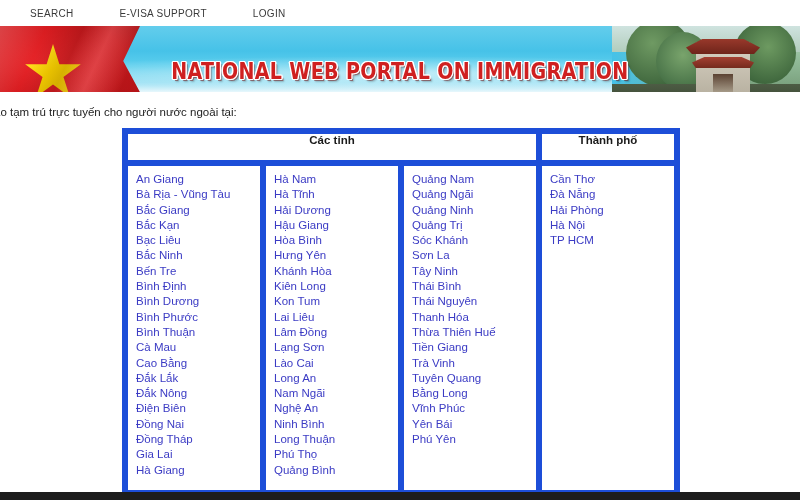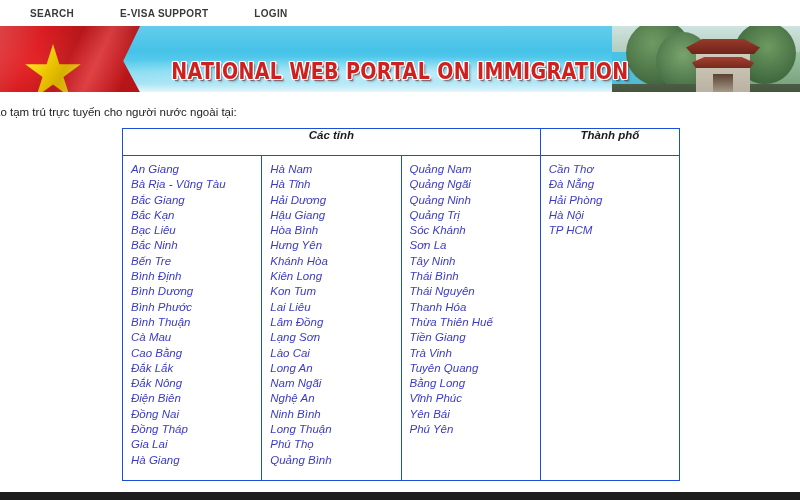--- a/index.html
+++ b/index.html
@@ -14,21 +14,21 @@
   #topnav{
     height:26px;
     background:#ffffff;
     display:flex;
     align-items:center;
     padding-left:30px;
     box-sizing:border-box;
   }
   .nav-item{
     font-size:10px;
-    font-weight:bold;
+    font-weight:normal;
     color:#3a3a3a;
     letter-spacing:.3px;
     margin-right:46px;
     cursor:pointer;
     white-space:nowrap;
   }
   .nav-item:last-child{margin-right:17px;}
 
   
   #banner{
@@ -122,24 +122,23 @@
   
   #province-table{
     border-collapse:collapse;
     width:558px;
     margin-left:122px;
     table-layout:fixed;
     background:#ffffff;
   }
   #province-table th,
   #province-table td{
-    border:1px solid #1d4ed8;
+    border:6px solid #1d4ed8;
     vertical-align:top;
     padding:0;
-    font-style:italic;
   }
   #province-table th{
     height:26px;
     font-size:11.5px;
     font-weight:bold;
     color:#1b1b1b;
     text-align:center;
     background:#ffffff;
   }
   #province-table td{

